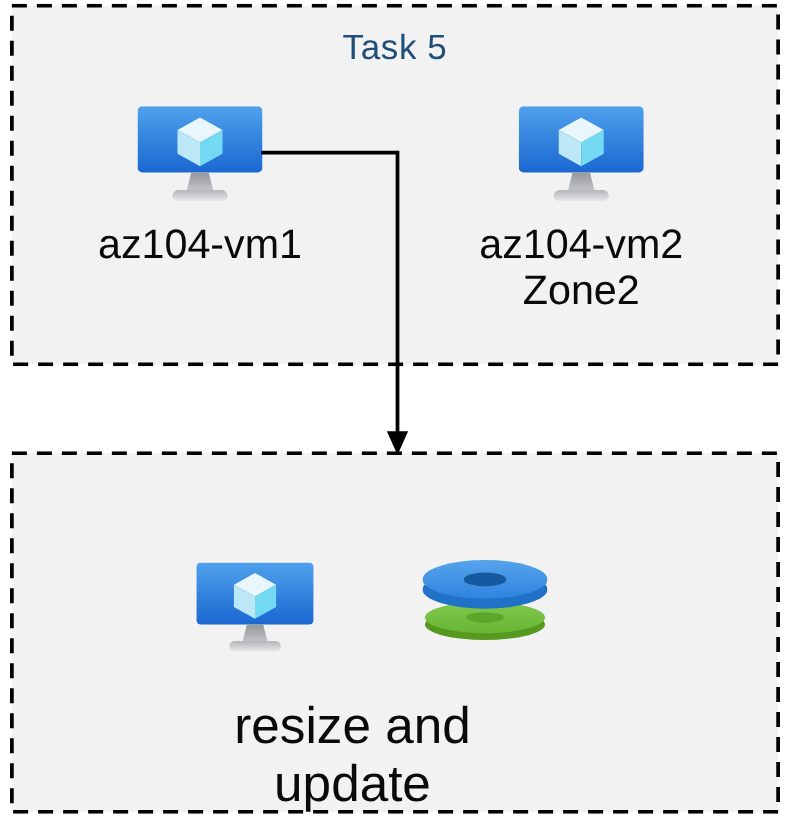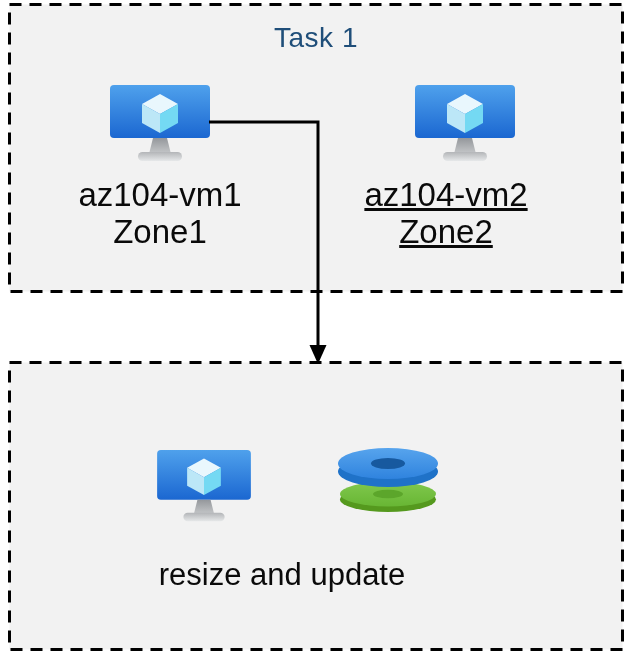--- a/index.html
+++ b/index.html
@@ -34,21 +34,21 @@
     width: 200px;
     text-align: center;
     font-size: 33px;
     line-height: 37px;
     color: #0a0a0a;
   }
   .caption {
     position: absolute;
     width: 300px;
     text-align: center;
-    font-size: 31px;
+    font-size: 41px;
     color: #0a0a0a;
   }
   .icon-abs { position: absolute; }
   .arrow-overlay {
     position: absolute;
     left: 0; top: 0;
     pointer-events: none;
   }
   .hidden-defs { position: absolute; width: 0; height: 0; }
 </style>
@@ -80,21 +80,21 @@
   </defs>
 </svg>
 
 <div class="stage">
 
   <section class="box box-task1">
     <svg class="border-svg" width="616" height="290">
       <rect x="1.5" y="1.5" width="613" height="287" fill="#F2F2F2" stroke="#000000" stroke-width="3" stroke-dasharray="12 8"></rect>
     </svg>
 
-    <div class="box-title">Task 1</div>
+    <div class="box-title">Task 5</div>
 
     <svg class="icon-abs" style="left:102px; top:82px;" width="100" height="80" viewBox="0 0 100 80">
       <rect x="0" y="0" width="100" height="53" rx="4" fill="url(#vmScreen)"></rect>
       <polygon points="50,9 68,19 50,29 32,19" fill="#E9F7FD"></polygon>
       <polygon points="32,19 32,38 50,48 50,29" fill="#BCE7F7"></polygon>
       <polygon points="68,19 68,38 50,48 50,29" fill="#74D9F3"></polygon>
       <polygon points="43,53 57,53 61,69 39,69" fill="url(#vmNeck)"></polygon>
       <rect x="28" y="67" width="44" height="9" rx="4.5" fill="url(#vmFoot)"></rect>
     </svg>
 
@@ -102,24 +102,23 @@
       <rect x="0" y="0" width="100" height="53" rx="4" fill="url(#vmScreen)"></rect>
       <polygon points="50,9 68,19 50,29 32,19" fill="#E9F7FD"></polygon>
       <polygon points="32,19 32,38 50,48 50,29" fill="#BCE7F7"></polygon>
       <polygon points="68,19 68,38 50,48 50,29" fill="#74D9F3"></polygon>
       <polygon points="43,53 57,53 61,69 39,69" fill="url(#vmNeck)"></polygon>
       <rect x="28" y="67" width="44" height="9" rx="4.5" fill="url(#vmFoot)"></rect>
     </svg>
 
     <div class="vm-label" style="left:52px; top:173px;">
       <div>az104-vm1</div>
-      <div>Zone1</div>
     </div>
 
-    <div class="vm-label" style="left:338px; top:173px;text-decoration:underline;">
+    <div class="vm-label" style="left:357px; top:173px;">
       <div>az104-vm2</div>
       <div>Zone2</div>
     </div>
   </section>
 
   <section class="box box-task2">
     <svg class="border-svg" width="616" height="290">
       <rect x="1.5" y="1.5" width="613" height="287" fill="#F2F2F2" stroke="#000000" stroke-width="3" stroke-dasharray="12 8"></rect>
     </svg>
 

